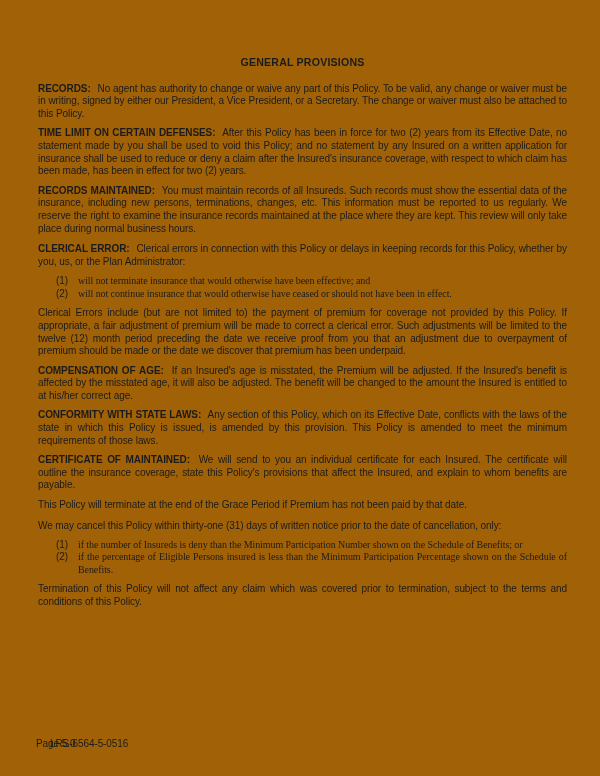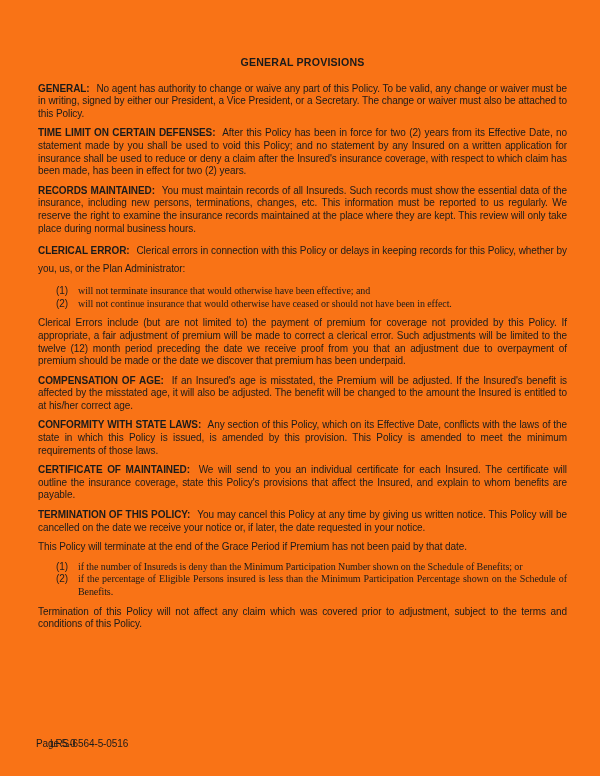--- a/index.html
+++ b/index.html
@@ -6,21 +6,21 @@
     margin: 0;
     padding: 0;
     background: #fcfcfb;
   }
   .page {
     position: relative;
     width: 600px;
     height: 776px;
     box-sizing: border-box;
     padding: 56px 33px 0 38px;
-    background: #f97316;
+    background: #a16207;
     font-family: "Liberation Sans", sans-serif;
     font-size: 10px;
     letter-spacing: -0.08px;
     color: #1b1b1b;
     overflow: hidden;
   }
   .doc-title {
     text-align: center;
     font-weight: bold;
     font-size: 10.6px;
@@ -33,21 +33,21 @@
     text-align: justify;
     line-height: 12.6px;
   }
   .sec .h {
     font-weight: bold;
     padding-right: 4px;
   }
   .sec .para {
     margin: 6px 0 7px 0;
     text-align: justify;
-    line-height: 18px;
+    line-height: 13px;
   }
   .list {
     margin: 0 0 0 18px;
   }
   .li {
     display: flex;
     line-height: 12.6px;
     text-align: left;
   }
   .li .num {
@@ -80,21 +80,21 @@
   }
 </style>
 </head>
 <body>
 
 <div class="page">
 
   <h1 class="doc-title">GENERAL PROVISIONS</h1>
 
 
-  <p class="sec"><b class="h">GENERAL:</b> <span>No agent has authority to change or waive any part of this Policy.  To be valid, any change or waiver must be in writing, signed by either our President, a Vice President, or a Secretary.  The change or waiver must also be attached to this Policy.</span></p>
+  <p class="sec"><b class="h">RECORDS:</b> <span>No agent has authority to change or waive any part of this Policy.  To be valid, any change or waiver must be in writing, signed by either our President, a Vice President, or a Secretary.  The change or waiver must also be attached to this Policy.</span></p>
 
   <p class="sec"><b class="h">TIME LIMIT ON CERTAIN DEFENSES:</b> <span>After this Policy has been in force for two (2) years from its Effective Date, no statement made by you shall be used to void this Policy; and no statement by any Insured on a written application for insurance shall be used to reduce or deny a claim after the Insured's insurance coverage, with respect to which claim has been made, has been in effect for two (2) years.</span></p>
 
   <p class="sec"><b class="h">RECORDS MAINTAINED:</b> <span>You must maintain records of all Insureds.  Such records must show the essential data of the insurance, including new persons, terminations, changes, etc.  This information must be reported to us regularly.  We reserve the right to examine the insurance records maintained at the place where they are kept.  This review will only take place during normal business hours.</span></p>
 
   <div class="sec">
     <p class="para"><b class="h">CLERICAL ERROR:</b> <span>Clerical errors in connection with this Policy or delays in keeping records for this Policy, whether by you, us, or the Plan Administrator:</span></p>
     <div class="list">
       <div class="li">
           <span class="num">(1)</span>
@@ -109,38 +109,38 @@
 
   <p class="sec">Clerical Errors include (but are not limited to) the payment of premium for coverage not provided by this Policy.  If appropriate, a fair adjustment of premium will be made to correct a clerical error.  Such adjustments will be limited to the twelve (12) month period preceding the date we receive proof from you that an adjustment due to overpayment of premium should be made or the date we discover that premium has been underpaid.</p>
 
   <p class="sec"><b class="h">COMPENSATION OF AGE:</b> <span>If an Insured's age is misstated, the Premium will be adjusted.  If the Insured's benefit is affected by the misstated age, it will also be adjusted.  The benefit will be changed to the amount the Insured is entitled to at his/her correct age.</span></p>
 
 
   <p class="sec"><b class="h">CONFORMITY WITH STATE LAWS:</b> <span>Any section of this Policy, which on its Effective Date, conflicts with the laws of the state in which this Policy is issued, is amended by this provision.  This Policy is amended to meet the minimum requirements of those laws.</span></p>
 
   <p class="sec"><b class="h">CERTIFICATE OF MAINTAINED:</b> <span>We will send to you an individual certificate for each Insured.  The certificate will outline the insurance coverage, state this Policy's provisions that affect the Insured, and explain to whom benefits are payable.</span></p>
 
-  <p class="sec"><b class="h">TERMINATION OF THIS POLICY:</b> <span>You may cancel this Policy at any time by giving us written notice.  This Policy will be cancelled on the date we receive your notice or, if later, the date requested in your notice.</span></p>
 
   <p class="sec">This Policy will terminate at the end of the Grace Period if Premium has not been paid by that date.</p>
 
   <div class="sec">
+    <p class="para">We may cancel this Policy within thirty-one (31) days of written notice prior to the date of cancellation, only:</p>
     <div class="list">
       <div class="li">
           <span class="num">(1)</span>
           <span class="itxt">if the number of Insureds is deny than the Minimum Participation Number shown on the Schedule of Benefits; or</span>
         </div>
       <div class="li">
           <span class="num">(2)</span>
           <span class="itxt">if the percentage of Eligible Persons insured is less than the Minimum Participation Percentage shown on the Schedule of Benefits.</span>
         </div>
     </div>
   </div>
 
 
-  <p class="sec">Termination of this Policy will not affect any claim which was covered prior to adjustment, subject to the terms and conditions of this Policy.</p>
+  <p class="sec">Termination of this Policy will not affect any claim which was covered prior to termination, subject to the terms and conditions of this Policy.</p>
 
   <div class="footer">
     <span class="doc-num">LRS-6564-5-0516</span>
     <span class="page-num">Page 5.0</span>
   </div>
 
 </div>
 
 </body></html>

